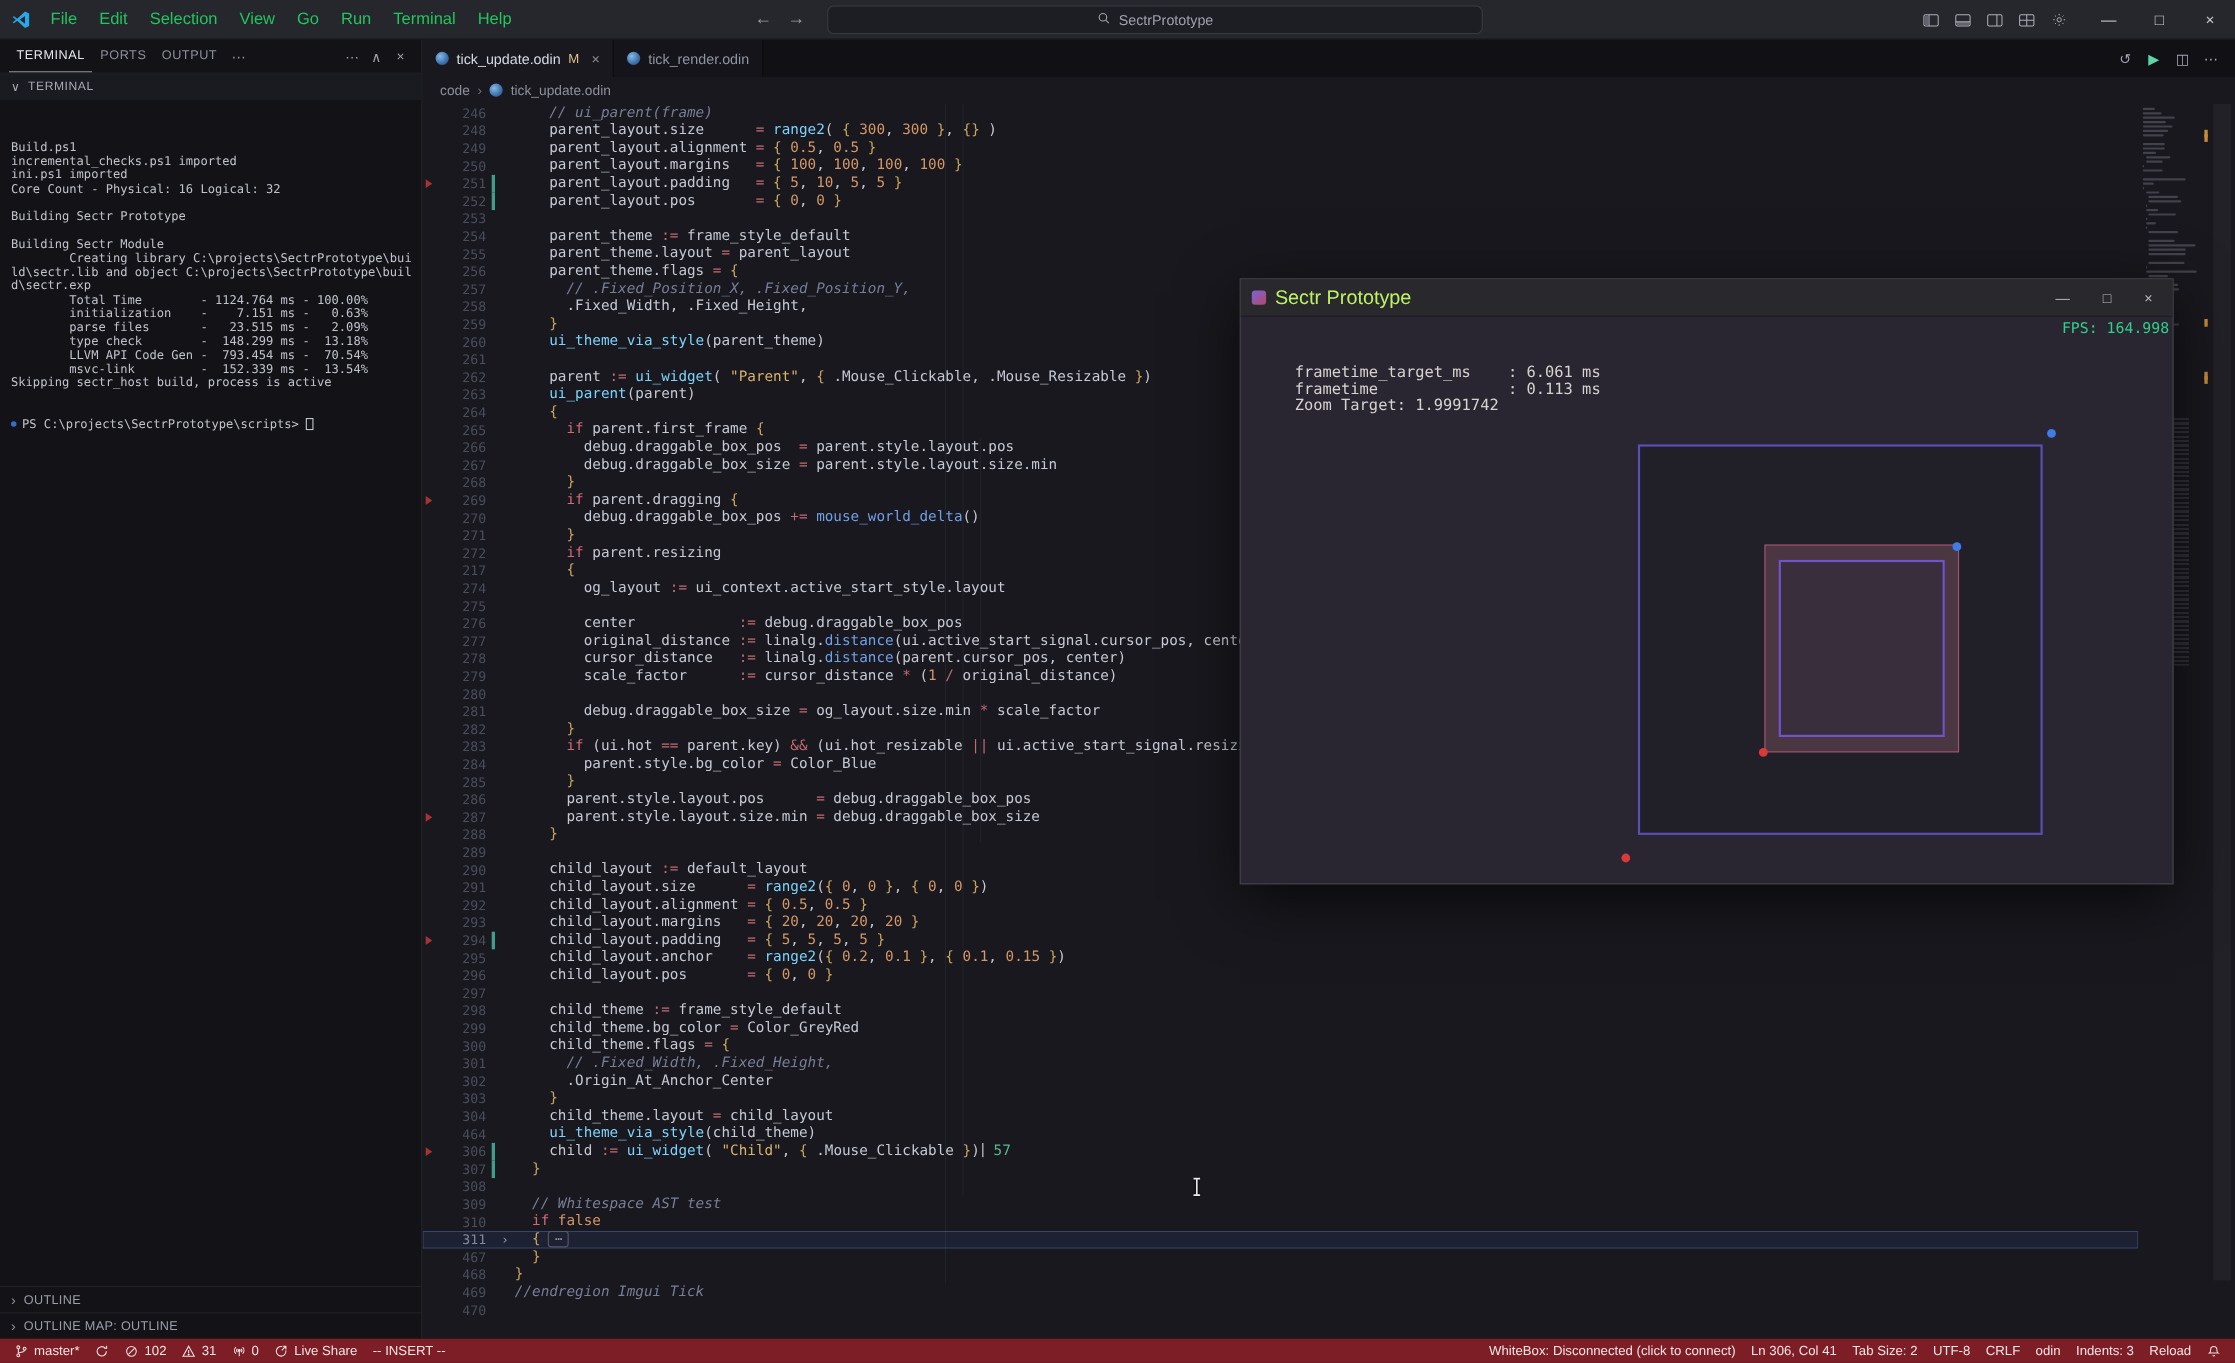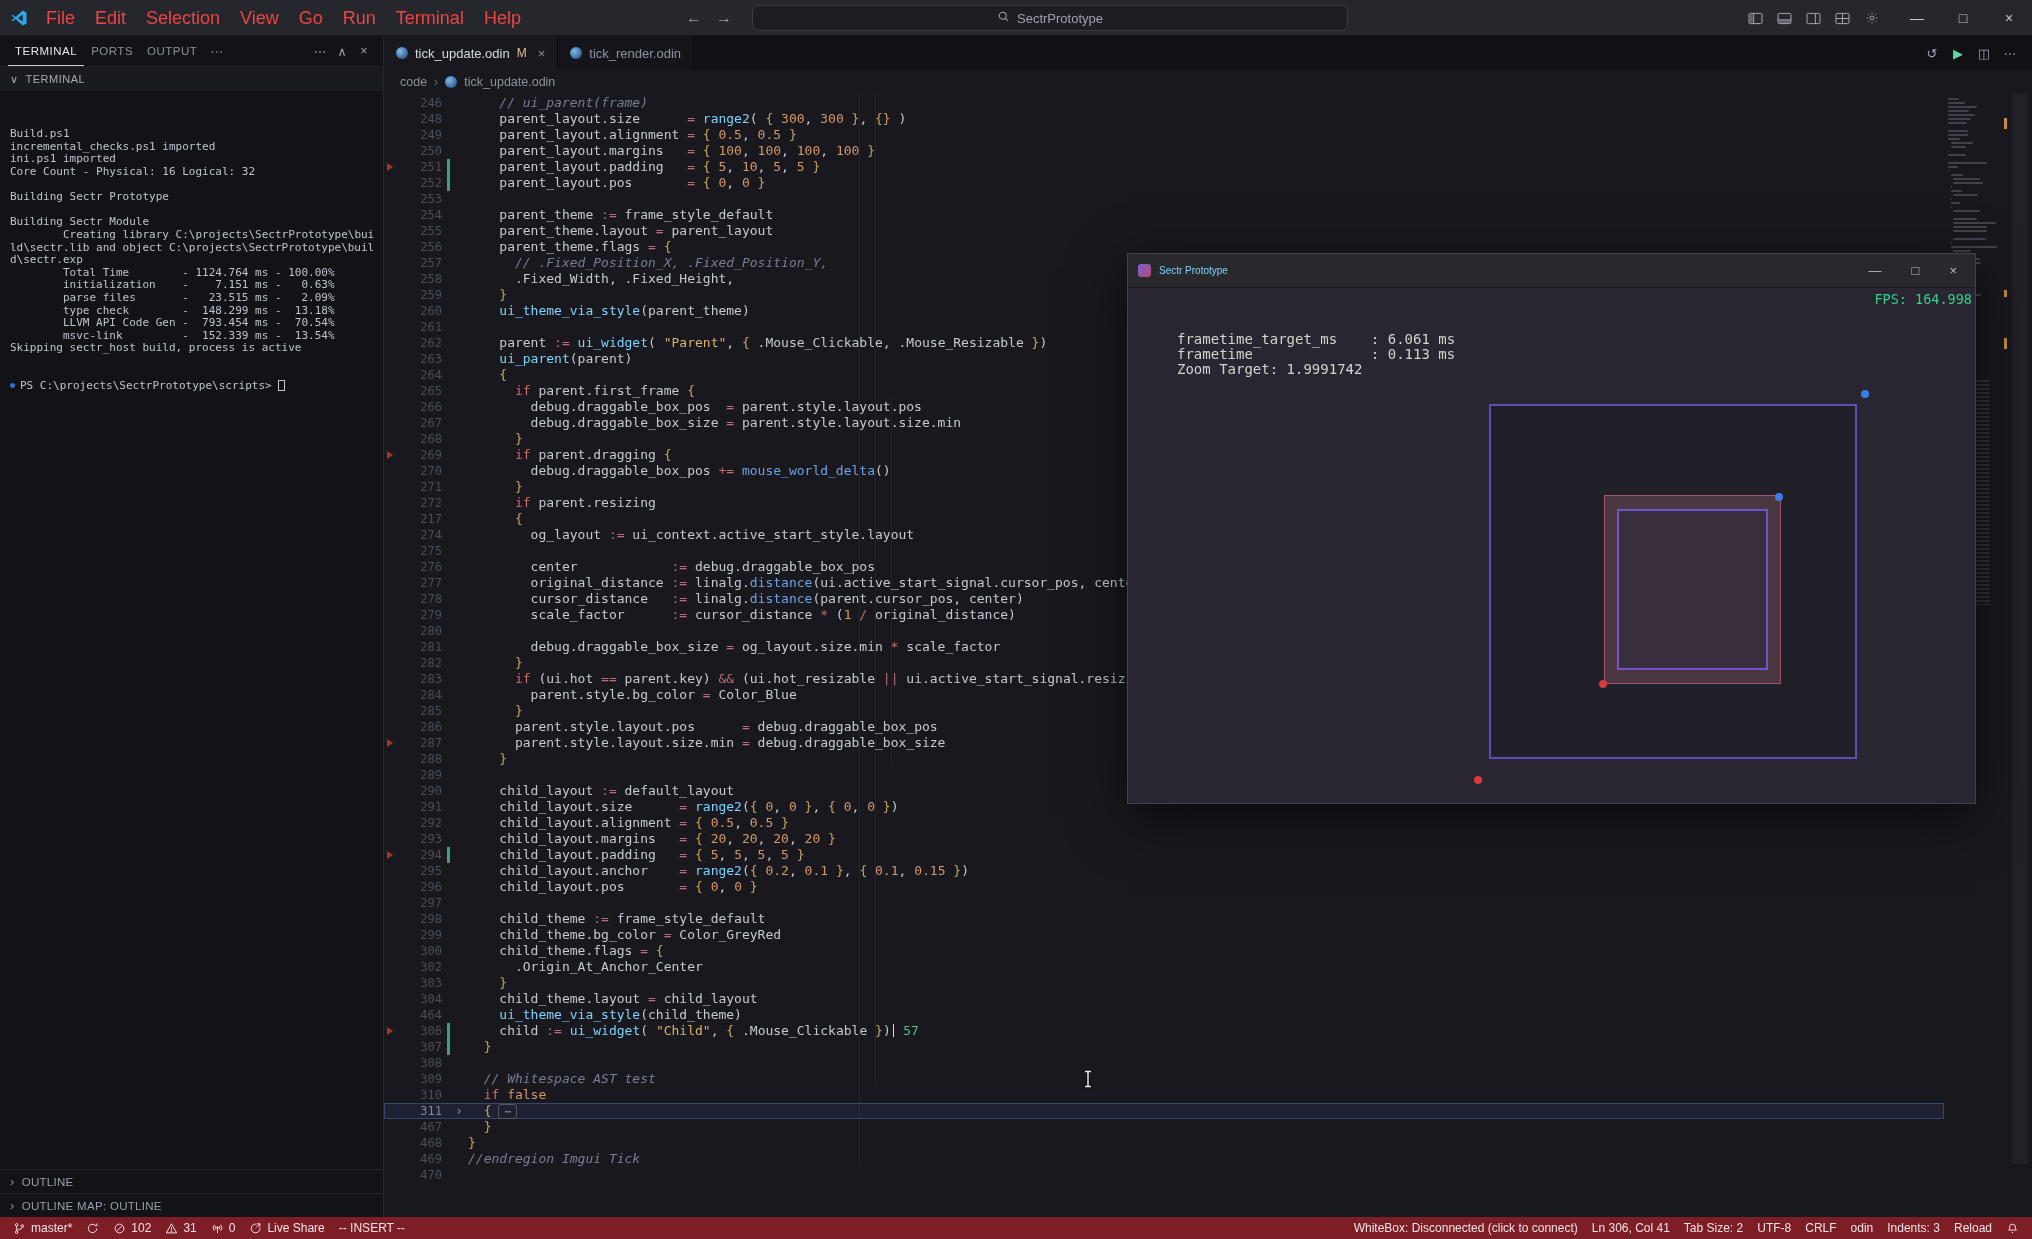--- a/index.html
+++ b/index.html
@@ -7,21 +7,21 @@
     font-family:"Liberation Sans",sans-serif;}
   .screen{position:relative;width:2032px;height:1239px;overflow:hidden;
     background:var(--editor-bg,#18181e);color:#c8cbd4}
 
   
   .titlebar{position:absolute;top:0;left:0;right:0;height:36px;background:var(--titlebar-bg,#26262d);
     display:flex;align-items:center;z-index:30;border-bottom:1px solid #15151a}
   .tb-left{display:flex;align-items:center;padding-left:10px}
   .logo{display:flex;margin-right:8px}
   .menus{display:flex}
-  .menu-item{padding:0 10px;font-size:18px;color:#ef4444;line-height:36px;cursor:default}
+  .menu-item{padding:0 10px;font-size:15px;color:#22c55e;line-height:36px;cursor:default}
   .nav-arrows{position:absolute;left:686px;top:0;height:36px;display:flex;align-items:center;gap:14px;
     color:#9a9da8;font-size:16px}
   .searchbox{position:absolute;left:752px;top:5px;width:596px;height:26px;border-radius:6px;
     background:#1d1d24;border:1px solid #3a3a45;display:flex;align-items:center;justify-content:center;
     gap:7px;color:#9ea1ab;font-size:13px}
   .tb-right{position:absolute;right:0;top:0;height:36px;display:flex;align-items:center}
   .tb-icon{width:29px;height:36px;display:flex;align-items:center;justify-content:center;color:#adb0ba}
   .tb-gear{margin-right:8px}
   .win-btn{width:46px;height:36px;display:flex;align-items:center;justify-content:center;
     font-size:14px;color:#c6c9d0}
@@ -100,21 +100,21 @@
   .vscroll{position:absolute;right:0;top:0;width:24px;bottom:0}
   .vthumb{position:absolute;left:4px;right:4px;top:0;height:1070px;background:rgba(121,121,130,.10)}
 
   
   .appwin{position:absolute;left:1127px;top:253px;width:849px;height:551px;z-index:25;
     background:var(--app-bg,#2a2631);border:1px solid #43434a;box-shadow:0 14px 52px rgba(0,0,0,.6)}
   .app-titlebar{height:34px;background:#28282d;display:flex;align-items:center;padding:0 10px;gap:8px;
     border-bottom:1px solid #1d1d22}
   .app-icon{width:13px;height:13px;border-radius:3px;flex:none;
     background:linear-gradient(135deg,#7d62d8,#b14a6a)}
-  .app-title{font-size:10px;color:#7dd3fc}
+  .app-title{font-size:18px;color:#bef264}
   .app-controls{margin-left:auto;display:flex;gap:30px;color:#b9bcc4;font-size:13px;padding-right:8px}
   .app-content{position:relative;height:515px;font-family:"DejaVu Sans Mono",monospace;overflow:hidden}
   .fps{position:absolute;top:3px;right:3px;color:var(--fps-green,#2fd08a);font-size:13.5px;white-space:nowrap}
   .stats{position:absolute;left:49px;top:44px;color:#d6d2cf;font-size:14px;line-height:14.8px;white-space:pre}
   .rect-outer{position:absolute;left:361px;top:116px;width:368px;height:355px;
     background:#211f28;border:2px solid #5b4fb6}
   .rect-child{position:absolute;left:476px;top:207px;width:177px;height:189px;
     background:#4b3741;border:1px solid #a05570}
   .rect-child-inner{position:absolute;left:12px;top:13px;right:12px;bottom:13px;
     background:#392e3c;border:2px solid #6f55c9}
@@ -649,20 +649,27 @@
             <span class="gitb"></span>
             <span class="foldc"></span>
             <span class="cl">    child_theme.bg_color <span class="t-op">=</span> Color_GreyRed</span>
           </div>
           <div class="code-row">
             <span class="lm"></span>
             <span class="ln">300</span>
             <span class="gitb"></span>
             <span class="foldc"></span>
             <span class="cl">    child_theme.flags <span class="t-op">=</span> <span class="t-br">{</span></span>
+          </div>
+          <div class="code-row">
+            <span class="lm"></span>
+            <span class="ln">301</span>
+            <span class="gitb"></span>
+            <span class="foldc"></span>
+            <span class="cl">      <span class="t-com">// .Fixed_Width, .Fixed_Height,</span></span>
           </div>
           <div class="code-row">
             <span class="lm"></span>
             <span class="ln">302</span>
             <span class="gitb"></span>
             <span class="foldc"></span>
             <span class="cl">      .Origin_At_Anchor_Center</span>
           </div>
           <div class="code-row">
             <span class="lm"></span>

